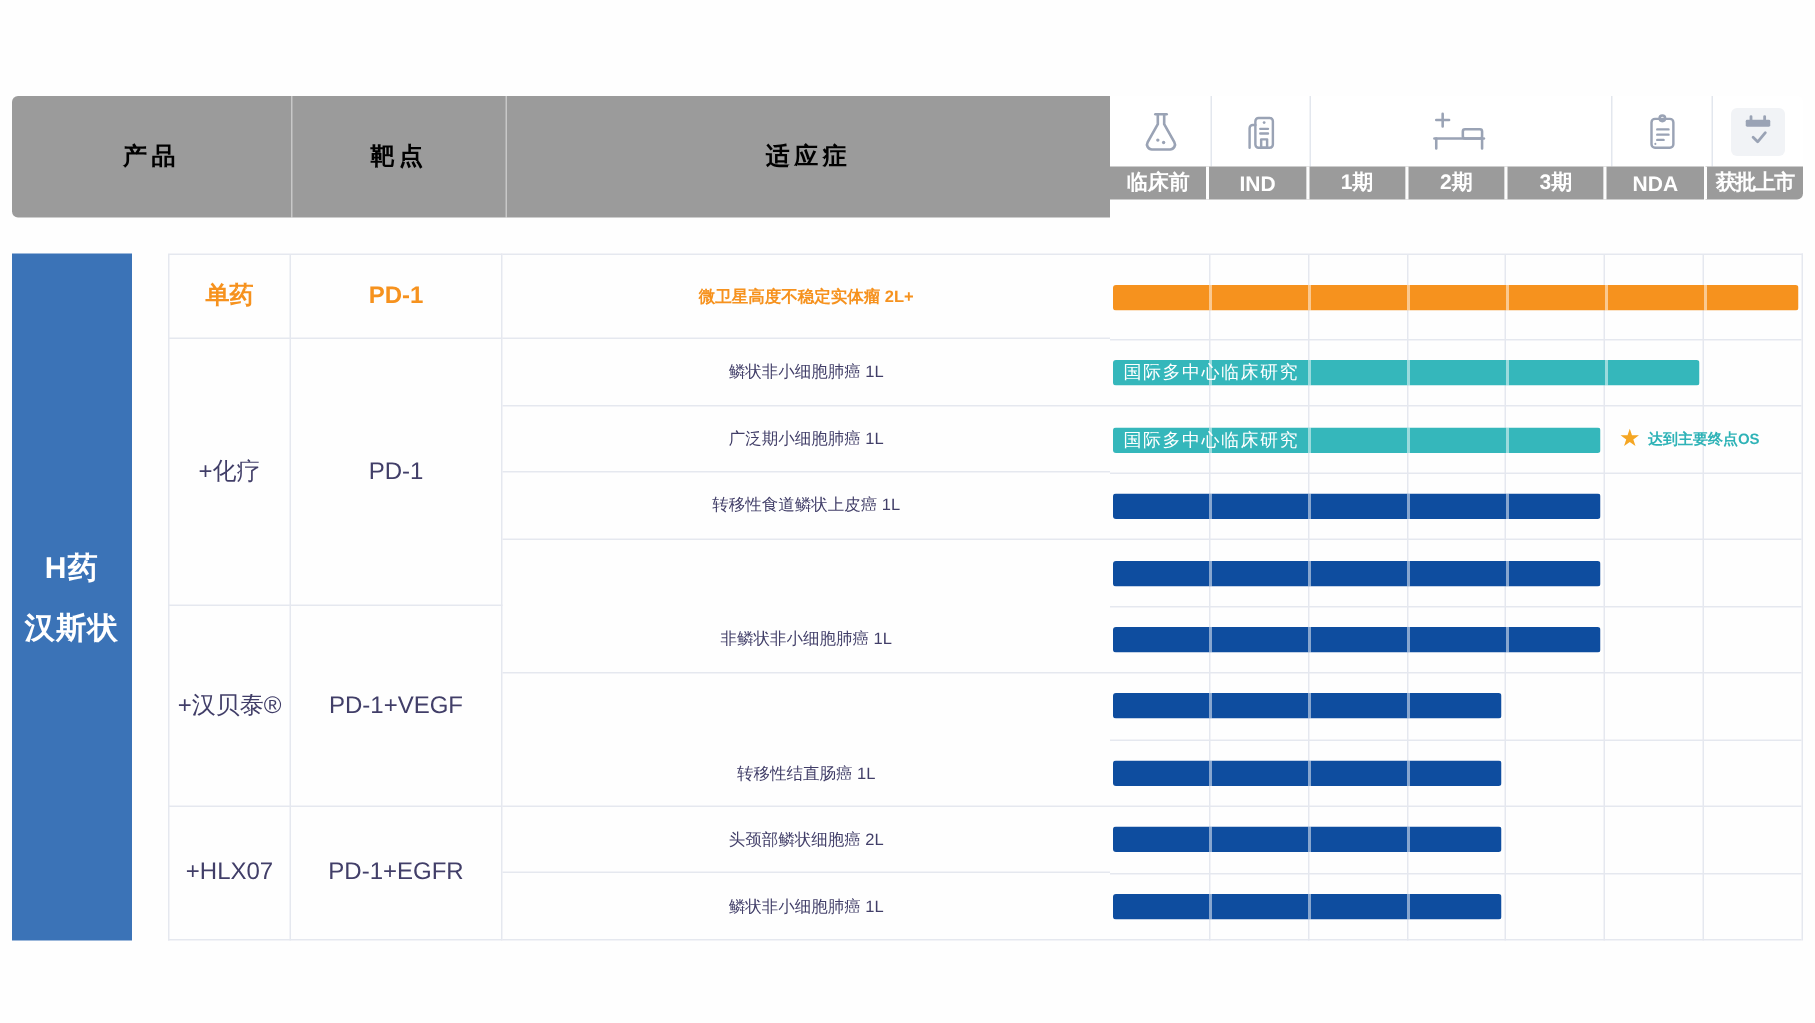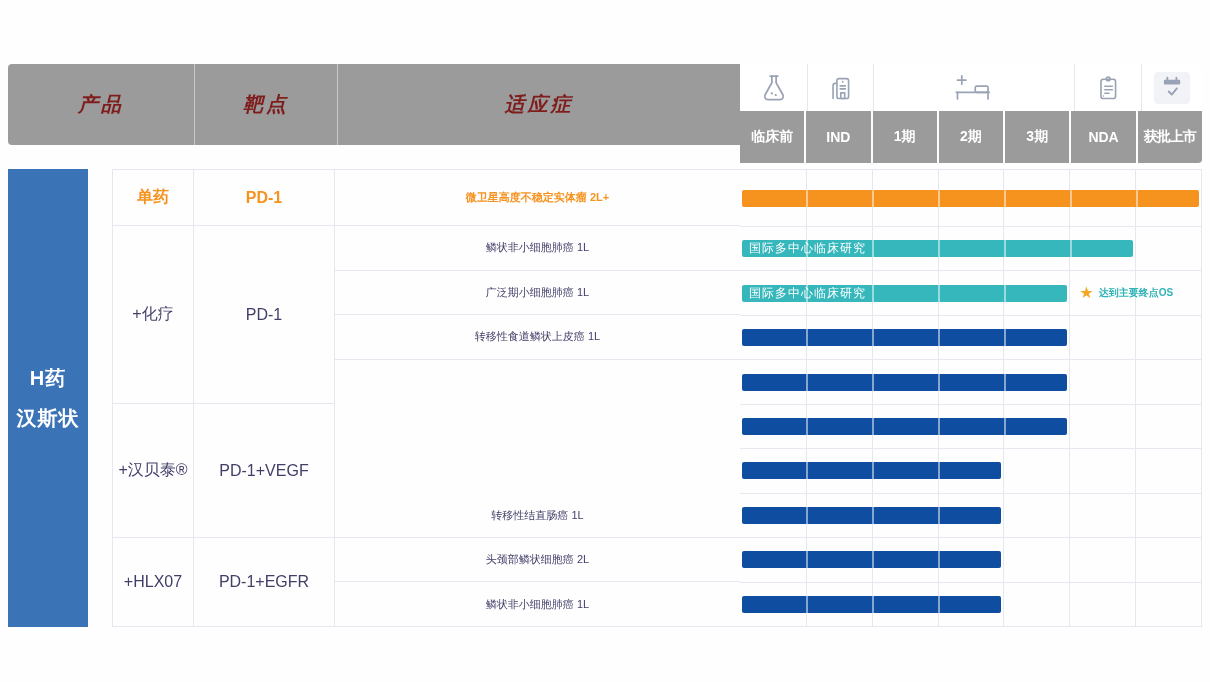--- a/index.html
+++ b/index.html
@@ -2,32 +2,32 @@
 <html style="--orange: #F6921E; --teal: #35B7BB; --blue: #0E4D9F; --navy: #413E68; --header-gray: #9B9B9B; --grid-line: #E5E8EF; --sidebar-blue: #3B73B7; --star-gold: #F5A623; --teal-text: #2FB3B7; --icon-stroke: #9AA3B5;"><head>
 <meta charset="utf-8">
 <style>
   html,body{margin:0;padding:0;background:#ffffff;}
   body{font-family:"Liberation Sans","DejaVu Sans",sans-serif;}
   .canvas{position:relative;width:1210px;height:682px;background:#fefefe;overflow:hidden;}
 
   
   .hdr-left{position:absolute;left:8px;top:64px;width:732px;height:81px;display:flex;
             background:var(--header-gray);border-radius:4px 0 0 4px;}
-  .hdr-cell{display:flex;align-items:center;justify-content:center;color:#7f1d1d;
-            font-size:20px;font-weight:700;letter-spacing:3px;font-style:italic;}
+  .hdr-cell{display:flex;align-items:center;justify-content:center;color:#000000;
+            font-size:16px;font-weight:700;letter-spacing:3px;}
   .hdr-cell+.hdr-cell{border-left:1px solid rgba(255,255,255,.45);}
   .hdr-c1{width:186px;} .hdr-c2{width:142px;} .hdr-c3{flex:1;}
 
   .hdr-right{position:absolute;left:740px;top:64px;width:462px;height:81px;}
   .icon-strip{display:flex;height:47px;background:#fff;border-radius:0 4px 0 0;}
   .icon-seg{display:flex;align-items:center;justify-content:center;color:var(--icon-stroke);}
   .icon-seg+.icon-seg{border-left:1px solid #e3e7ee;}
   .iseg1{width:67px;} .iseg2{width:65px;} .iseg3{width:200px;} .iseg4{width:66px;} .iseg5{flex:1;}
   .approved-chip{background:#f1f3f6;border-radius:4px;padding:2px 4px;display:flex;align-items:center;}
-  .stage-strip{display:flex;height:52px;}
+  .stage-strip{display:flex;height:22px;}
   .stage-cell{width:66px;background:var(--header-gray);color:#fff;display:flex;align-items:center;
               justify-content:center;font-size:14px;font-weight:700;}
   .stage-cell+.stage-cell{border-left:2px solid #fdfdfd;}
   .stage-cell:last-child{border-radius:0 0 4px 0;letter-spacing:-1px;}
 
   
   .sidebar{position:absolute;left:8px;top:169px;width:80px;height:458px;background:var(--sidebar-blue);
            display:flex;flex-direction:column;align-items:center;justify-content:center;gap:13px;
            color:#fff;font-size:20px;font-weight:700;letter-spacing:1px;}
 
@@ -140,20 +140,21 @@
 
     <div class="gcell targ gc-top accent" style="grid-row:1/2">PD-1</div>
     <div class="gcell targ" style="grid-row:2/6">PD-1</div>
     <div class="gcell targ" style="grid-row:6/9">PD-1+VEGF</div>
     <div class="gcell targ" style="grid-row:9/11">PD-1+EGFR</div>
 
     <div class="gcell indi gc-top accent" style="grid-row:1">微卫星高度不稳定实体瘤 2L+</div>
     <div class="gcell indi" style="grid-row:2">鳞状非小细胞肺癌 1L</div>
     <div class="gcell indi" style="grid-row:3">广泛期小细胞肺癌 1L</div>
     <div class="gcell indi" style="grid-row:4">转移性食道鳞状上皮癌 1L</div>
+    <div class="gcell indi" style="grid-row:6">非鳞状非小细胞肺癌 1L</div>
     <div class="gcell indi" style="grid-row:8">转移性结直肠癌 1L</div>
     <div class="gcell indi" style="grid-row:9">头颈部鳞状细胞癌 2L</div>
     <div class="gcell indi" style="grid-row:10">鳞状非小细胞肺癌 1L</div>
 
     <div class="chart">
       <div class="vline" style="left:14.2857%"></div>
       <div class="vline" style="left:28.5714%"></div>
       <div class="vline" style="left:42.8571%"></div>
       <div class="vline" style="left:57.1428%"></div>
       <div class="vline" style="left:71.4285%"></div>

